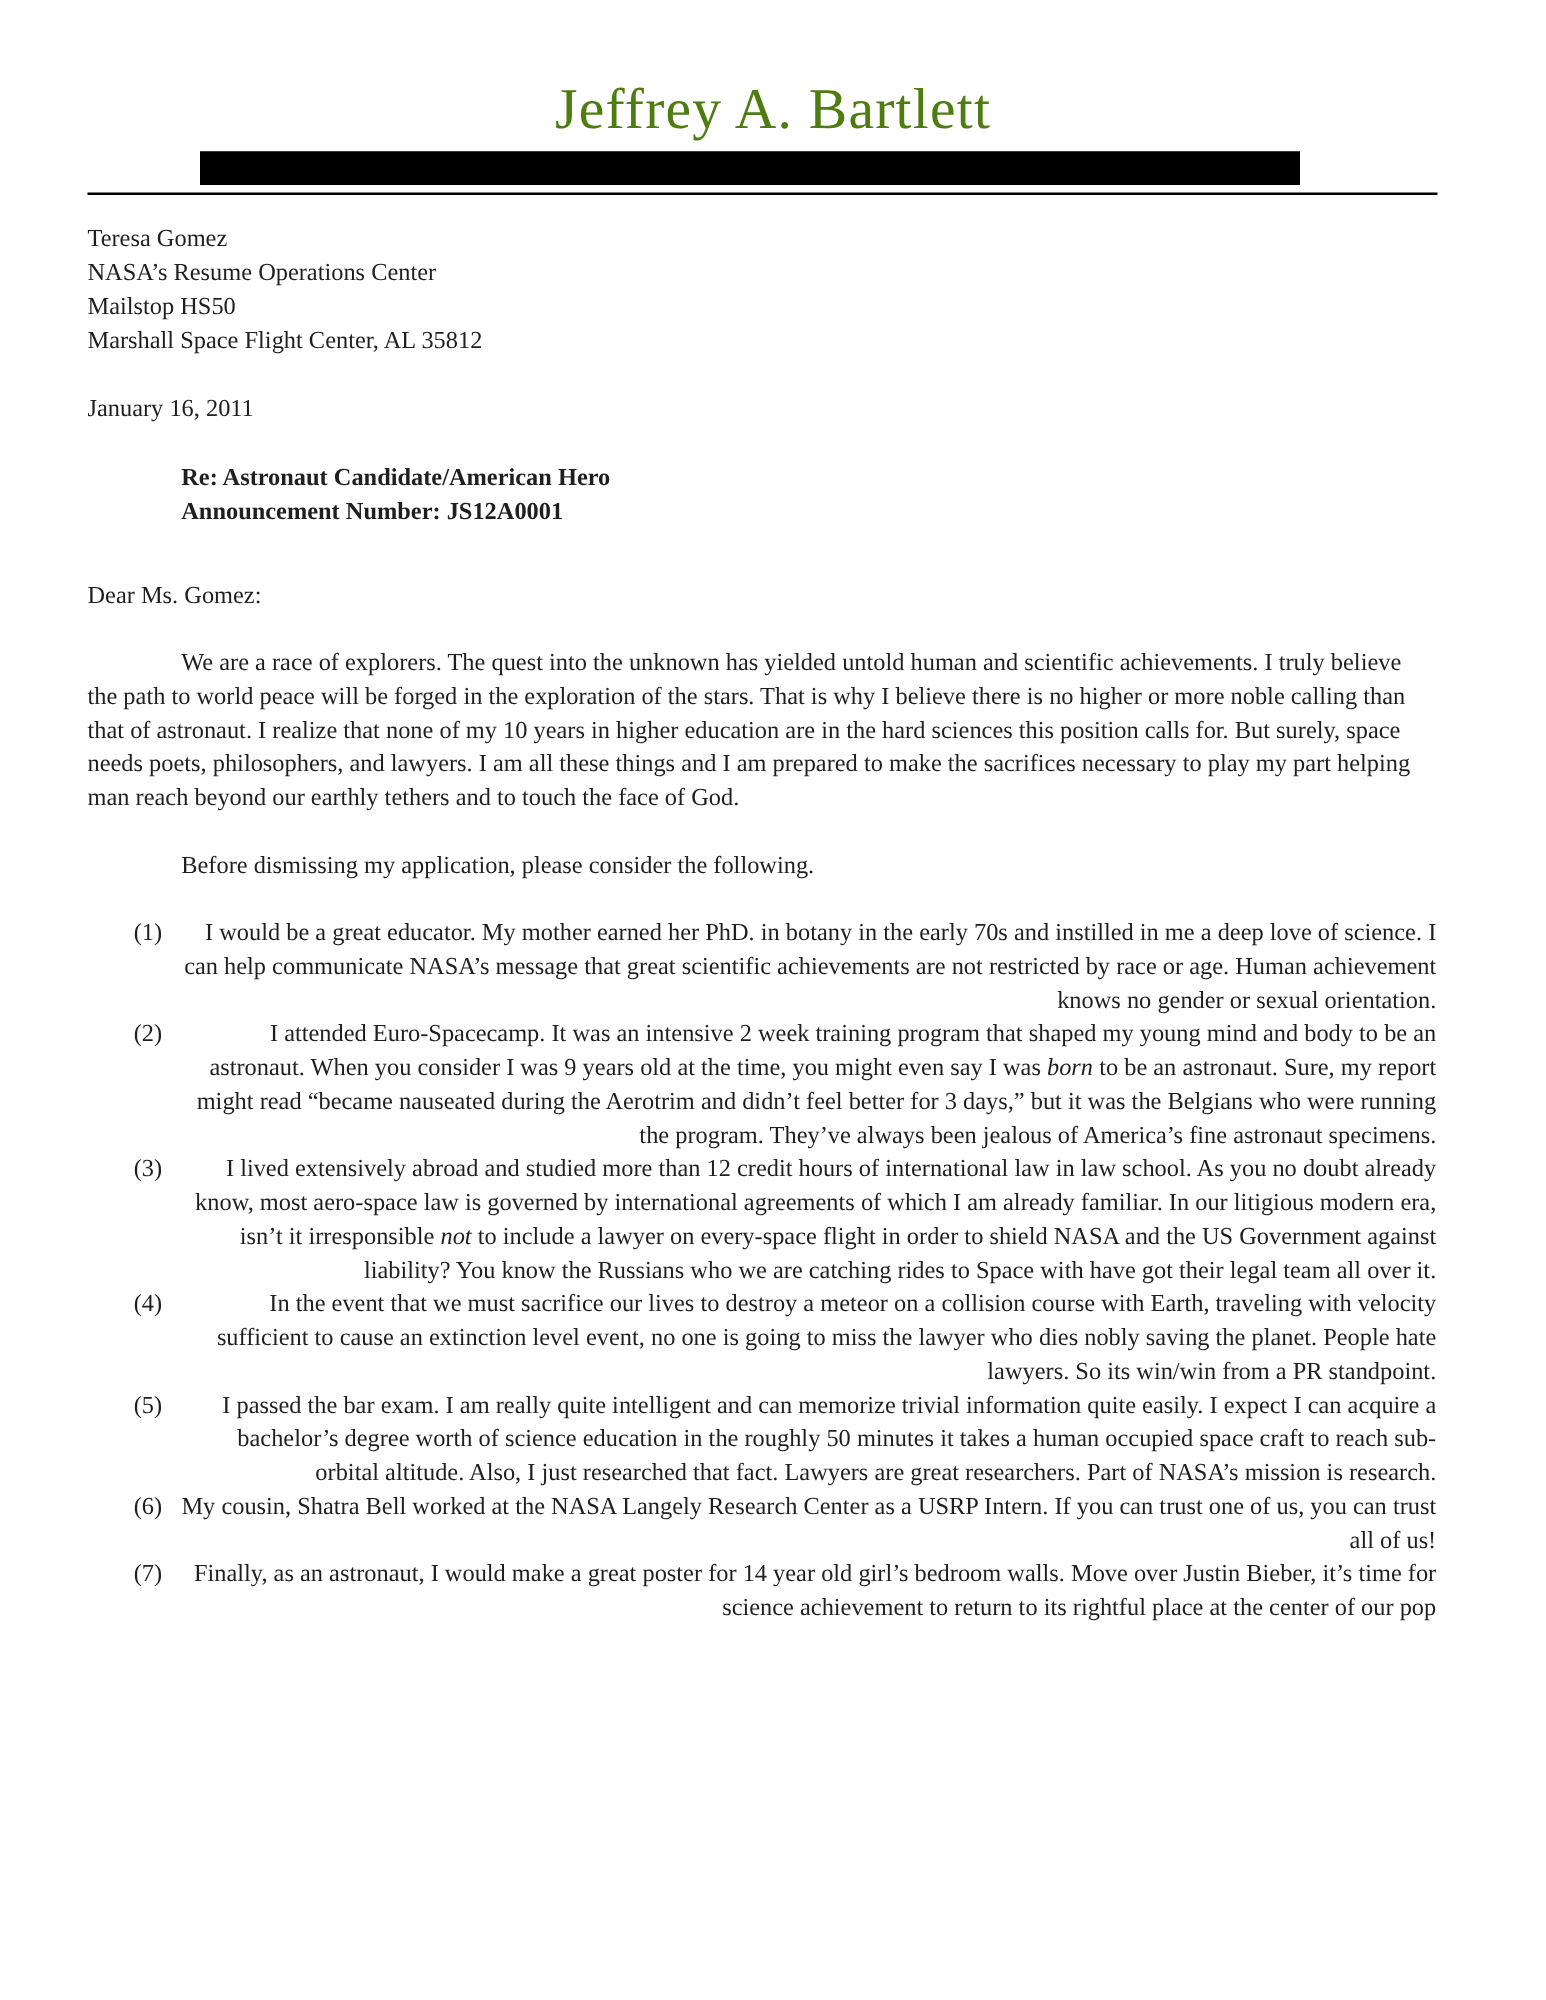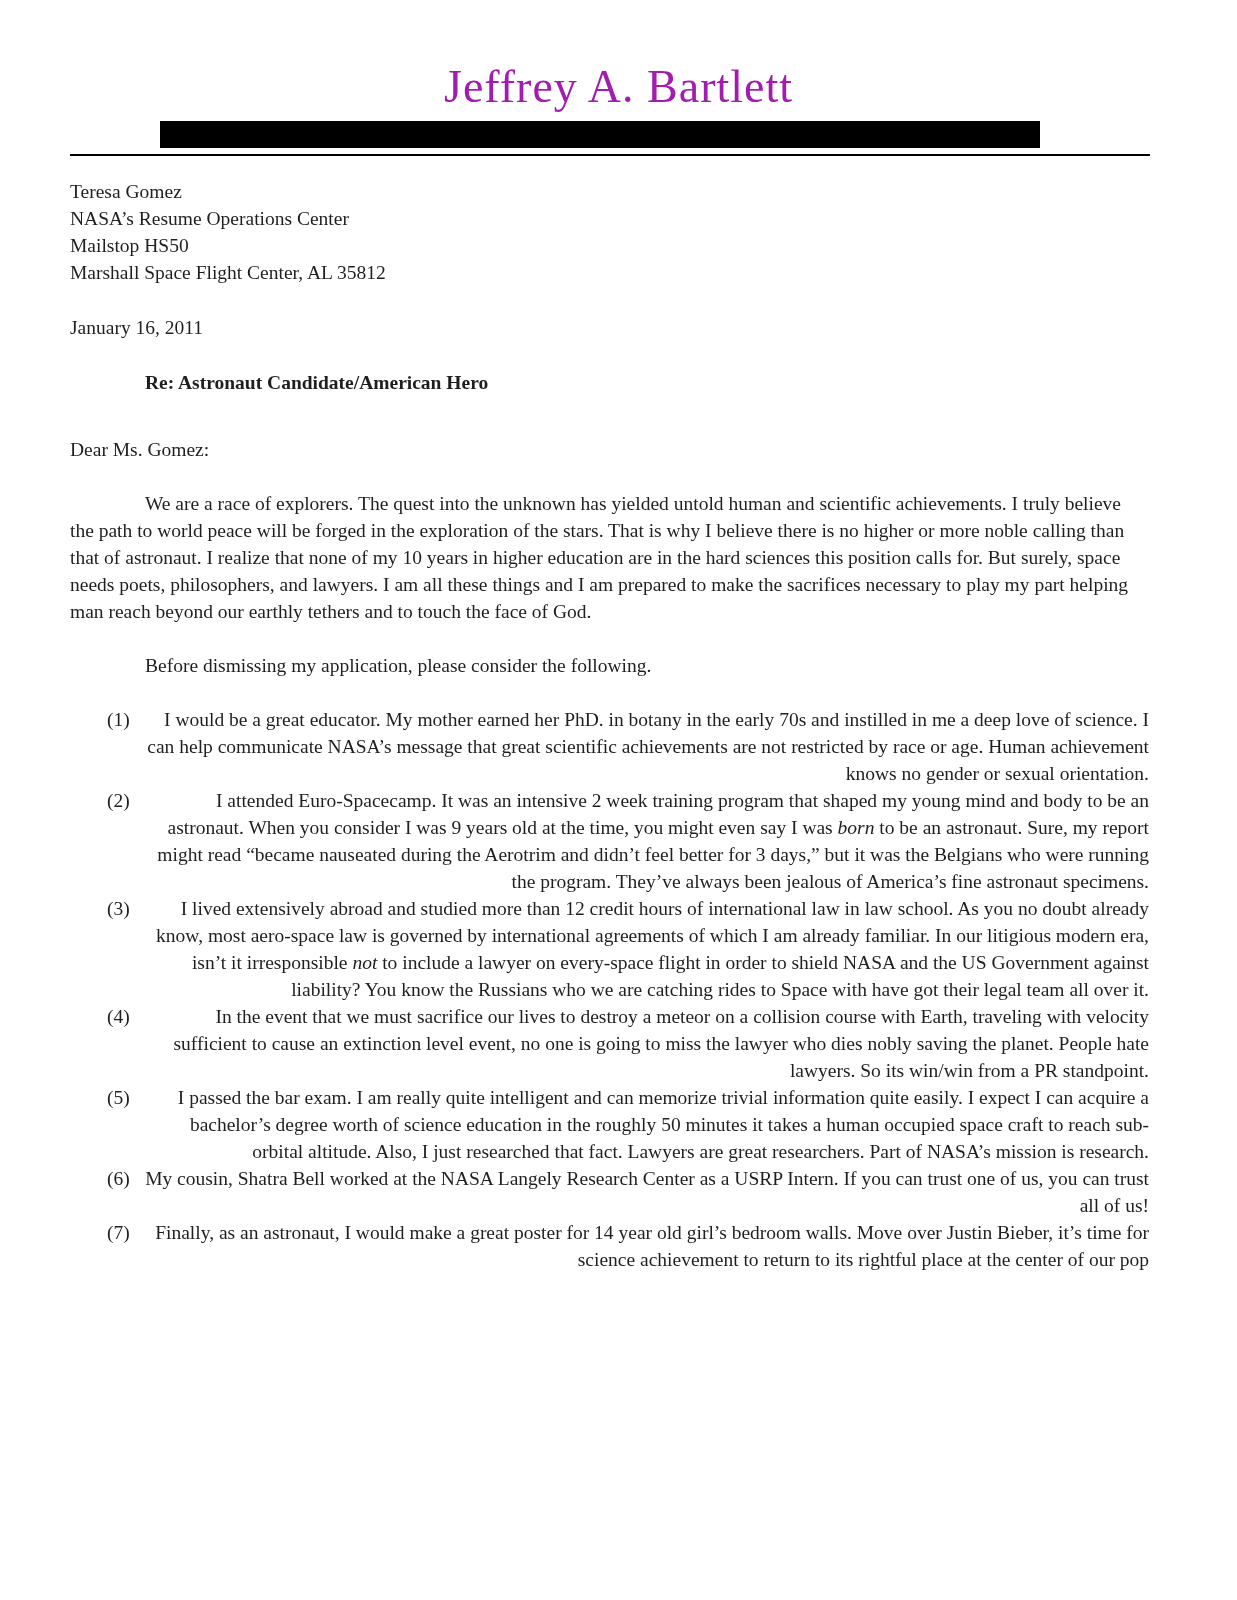--- a/index.html
+++ b/index.html
@@ -14,21 +14,21 @@
     padding-top: 62px;
     overflow: hidden;
   }
   .letterhead-name {
     font-family: "Liberation Serif", serif;
     font-weight: normal;
     font-size: 46px;
     line-height: 50px;
     text-align: center;
     letter-spacing: 1px;
-    color: #a21caf;
+    color: #4d7c0f;
   }
   .redacted-bar {
     width: 880px;
     height: 27px;
     background: #000000;
     margin: 9px 0 0 160px;
   }
   .header-divider {
     border-top: 2px solid #000000;
     margin: 6px 87px 0 70px;
@@ -77,20 +77,21 @@
       <div class="recipient-line">Teresa Gomez</div>
       <div class="recipient-line">NASA’s Resume Operations Center</div>
       <div class="recipient-line">Mailstop HS50</div>
       <div class="recipient-line">Marshall Space Flight Center, AL 35812</div>
     </div>
 
     <div class="date-line">January 16, 2011</div>
 
     <div class="subject">
       <div>Re: Astronaut Candidate/American Hero</div>
+      <div>Announcement Number: JS12A0001</div>
     </div>
 
     <div class="salutation">Dear Ms. Gomez:</div>
 
     <p class="para">We are a race of explorers. The quest into the unknown has yielded untold human and scientific achievements. I truly believe the path to world peace will be forged in the exploration of the stars. That is why I believe there is no higher or more noble calling than that of astronaut. I realize that none of my 10 years in higher education are in the hard sciences this position calls for. But surely, space needs poets, philosophers, and lawyers. I am all these things and I am prepared to make the sacrifices necessary to play my part helping man reach beyond our earthly tethers and to touch the face of God.</p>
 
     <p class="para">Before dismissing my application, please consider the following.</p>
 
     <div class="list">
   <div class="list-item">

